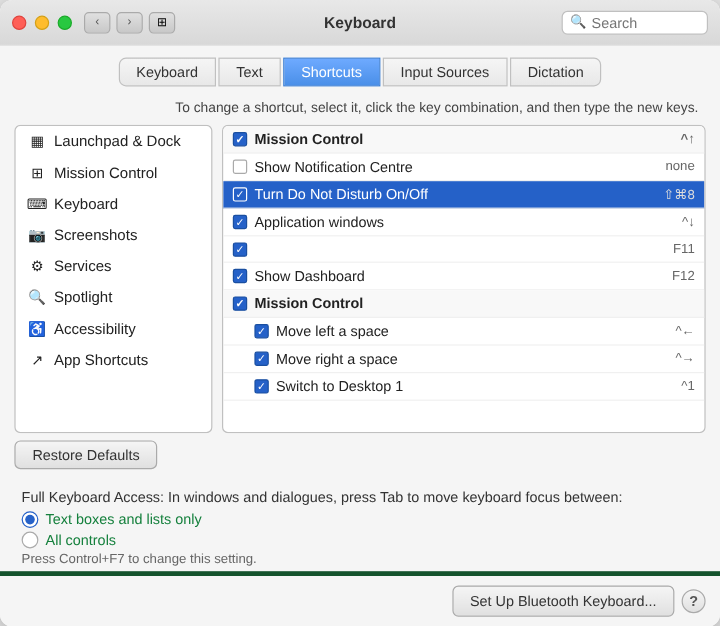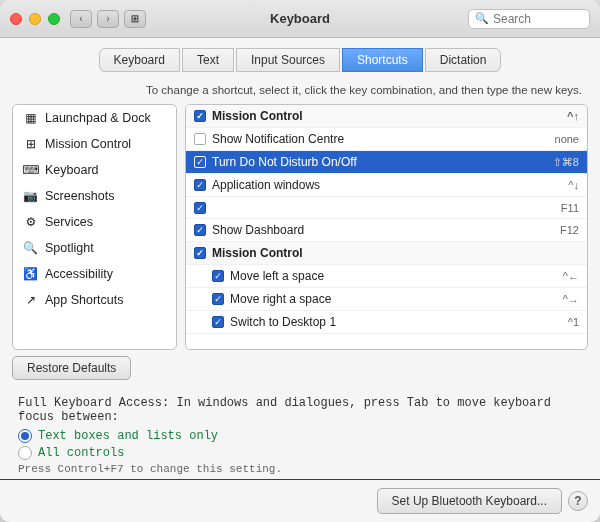--- a/index.html
+++ b/index.html
@@ -286,21 +286,21 @@
       margin-top: 2px;
     }
 
     .footer {
       display: flex;
       align-items: center;
       justify-content: flex-end;
       padding: 8px 12px;
       gap: 6px;
       background: #f5f5f5;
-      border-top: 1px solid #14532d;
+      border-top: 4px solid #14532d;
     }
     .setup-btn {
       padding: 5px 14px;
       font-size: 12px;
       background: linear-gradient(to bottom, #f5f5f5, #e0e0e0);
       border: 1px solid #aaa;
       border-radius: 5px;
       cursor: pointer;
       color: #333;
     }
@@ -338,22 +338,22 @@
     <div class="title">Keyboard</div>
     <div class="search-box">
       <span class="search-icon-small">🔍</span>
       <input type="text" placeholder="Search" style="">
     </div>
   </div>
 
   <div class="tabs-bar">
     <div class="tab">Keyboard</div>
     <div class="tab">Text</div>
+    <div class="tab active">Shortcuts</div>
     <div class="tab">Input Sources</div>
-    <div class="tab active">Shortcuts</div>
     <div class="tab">Dictation</div>
   </div>
 
   <div class="hint-text">To change a shortcut, select it, click the key combination, and then type the new keys.</div>
 
   <div class="main-content">
 
     <div class="sidebar">
       <div class="sidebar-item">
         <span class="si-icon">▦</span>
@@ -449,21 +449,21 @@
         <span class="row-label">Switch to Desktop 1</span>
         <span class="row-shortcut">^1</span>
       </div>
     </div>
   </div>
 
   <div class="restore-defaults-row" style="padding: 6px 12px 0 12px;">
     <button class="restore-btn">Restore Defaults</button>
   </div>
 
-  <div style="padding: 8px 18px 4px 18px; background: #f5f5f5; font-family: Liberation Mono, monospace;">
+  <div style="padding: 8px 18px 4px 18px; background: #f5f5f5;">
     <div class="fk-title">Full Keyboard Access: In windows and dialogues, press Tab to move keyboard focus between:</div>
     <div class="fk-option">
       <div class="radio-btn selected">
       </div>
       <span>Text boxes and lists only</span>
     </div>
     <div class="fk-option">
       <div class="radio-btn"></div>
       <span>All controls</span>
     </div>

